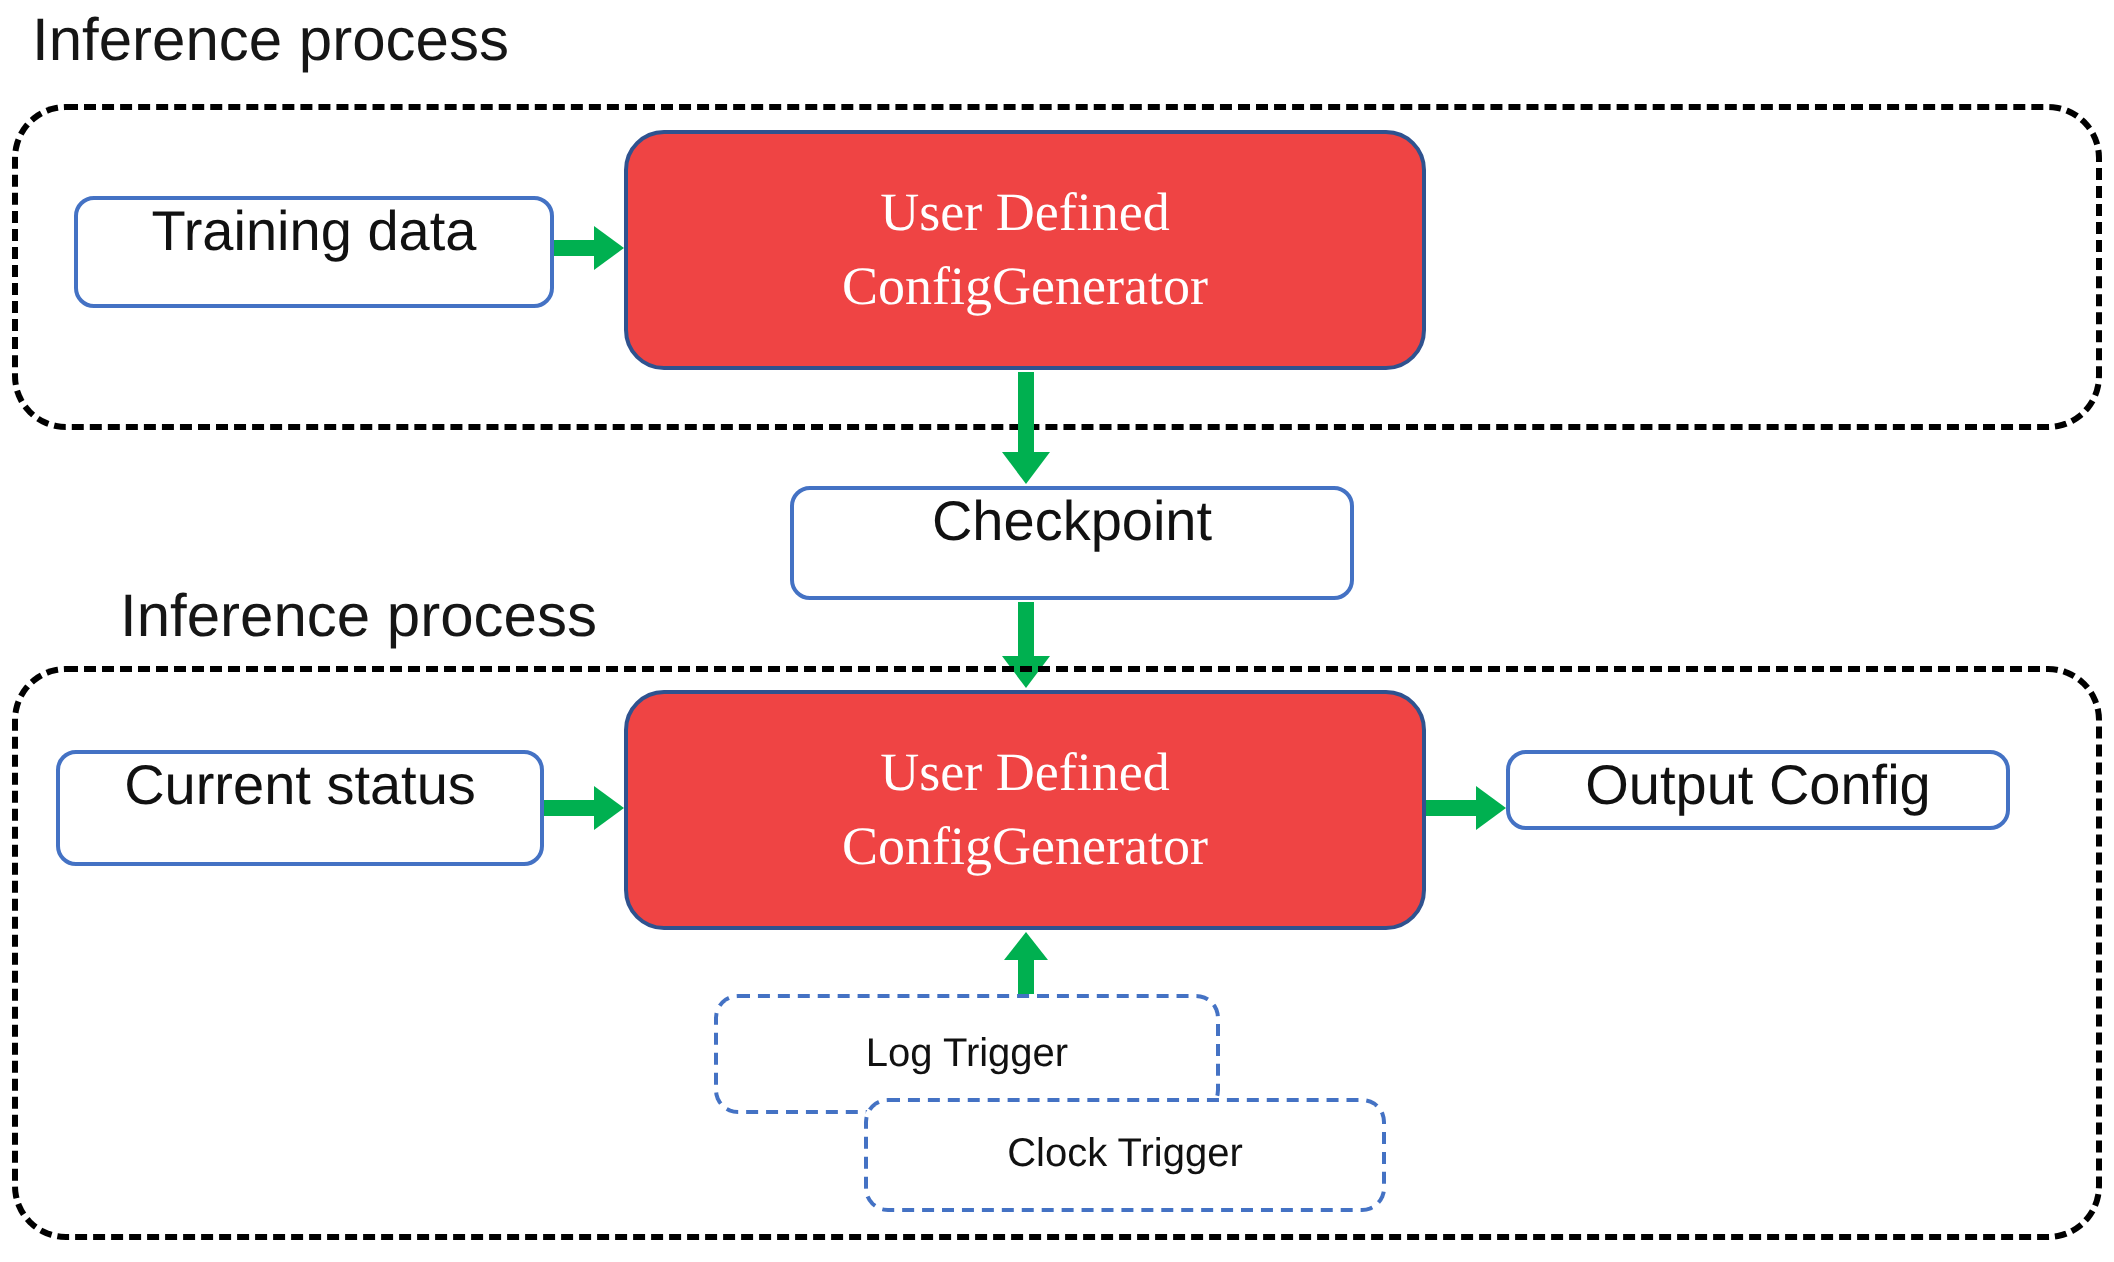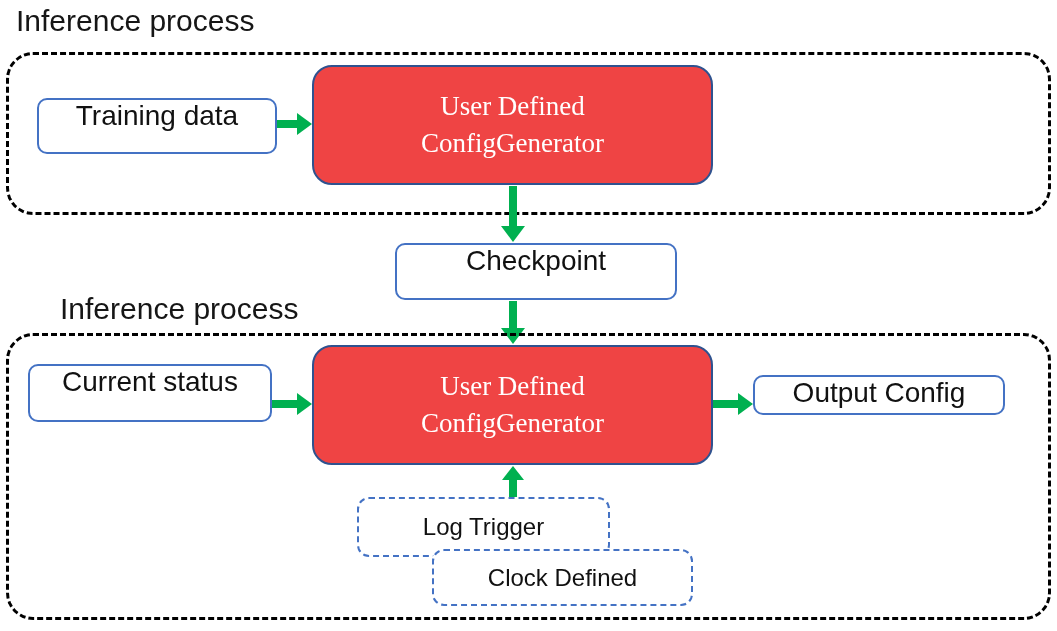--- a/index.html
+++ b/index.html
@@ -24,21 +24,21 @@
   .blue-box {
     position:absolute; background:#ef4444; border:2px solid #2F528F;
     border-radius:20px; box-sizing:border-box;
     display:flex; flex-direction:column; align-items:center; justify-content:center;
     color:#ffffff; font-size:27px; line-height:37px; text-align:center;font-family:Liberation Serif, serif;
   }
   .trigger-box {
     position:absolute; background:#ffffff; border:2px dashed #4472C4;
     border-radius:12px; box-sizing:border-box;
     display:flex; align-items:center; justify-content:center;
-    font-size:24px; color:#111; text-align:center;
+    font-size:20px; color:#111; text-align:center;
   }
   .arrow { position:absolute; }
   .arrow .shaft { position:absolute; background:#00B050; }
   .arrow .head  { position:absolute; width:0; height:0; }
   
   .arrow.right .shaft { left:0; top:7px; height:8px; }
   .arrow.right .head  { top:0;
     border-top:11px solid transparent; border-bottom:11px solid transparent;
     border-left:15px solid #00B050; }
   
@@ -86,21 +86,21 @@
 
   <div class="arrow down" style="left:501px; top:301px; width:24px; height:43px;">
     <div class="shaft" style="height:28px;"></div>
     <div class="head" style="top:27px;"></div>
   </div>
 
   <div class="section-title" style="left:16px; top:292px;margin-left:44px;">Inference process</div>
 
   <div class="dashed-container" style="left:6px; top:333px; width:1045px; height:287px;"></div>
 
-  <div class="white-box" style="left:28px; top:364px; width:244px; height:58px;">
+  <div class="white-box" style="left:28px; top:375px; width:244px; height:58px;">
     <span>Current status</span>
   </div>
 
   <div class="arrow right" style="left:272px; top:393px; width:40px; height:22px;">
     <div class="shaft" style="width:27px;"></div>
     <div class="head" style="left:25px;"></div>
   </div>
 
   <div class="blue-box" style="left:312px; top:345px; width:401px; height:120px;">
     <span>User Defined</span>
@@ -119,16 +119,16 @@
   <div class="arrow up" style="left:502px; top:466px; width:22px; height:31px;">
     <div class="head"></div>
     <div class="shaft" style="height:18px;"></div>
   </div>
 
   <div class="trigger-box" style="left:357px; top:497px; width:253px; height:60px; z-index:1;">
     <span>Log Trigger</span>
   </div>
 
   <div class="trigger-box" style="left:432px; top:549px; width:261px; height:57px; z-index:2;">
-    <span>Clock Defined</span>
+    <span>Clock Trigger</span>
   </div>
 
 </div>
 
 </body></html>

